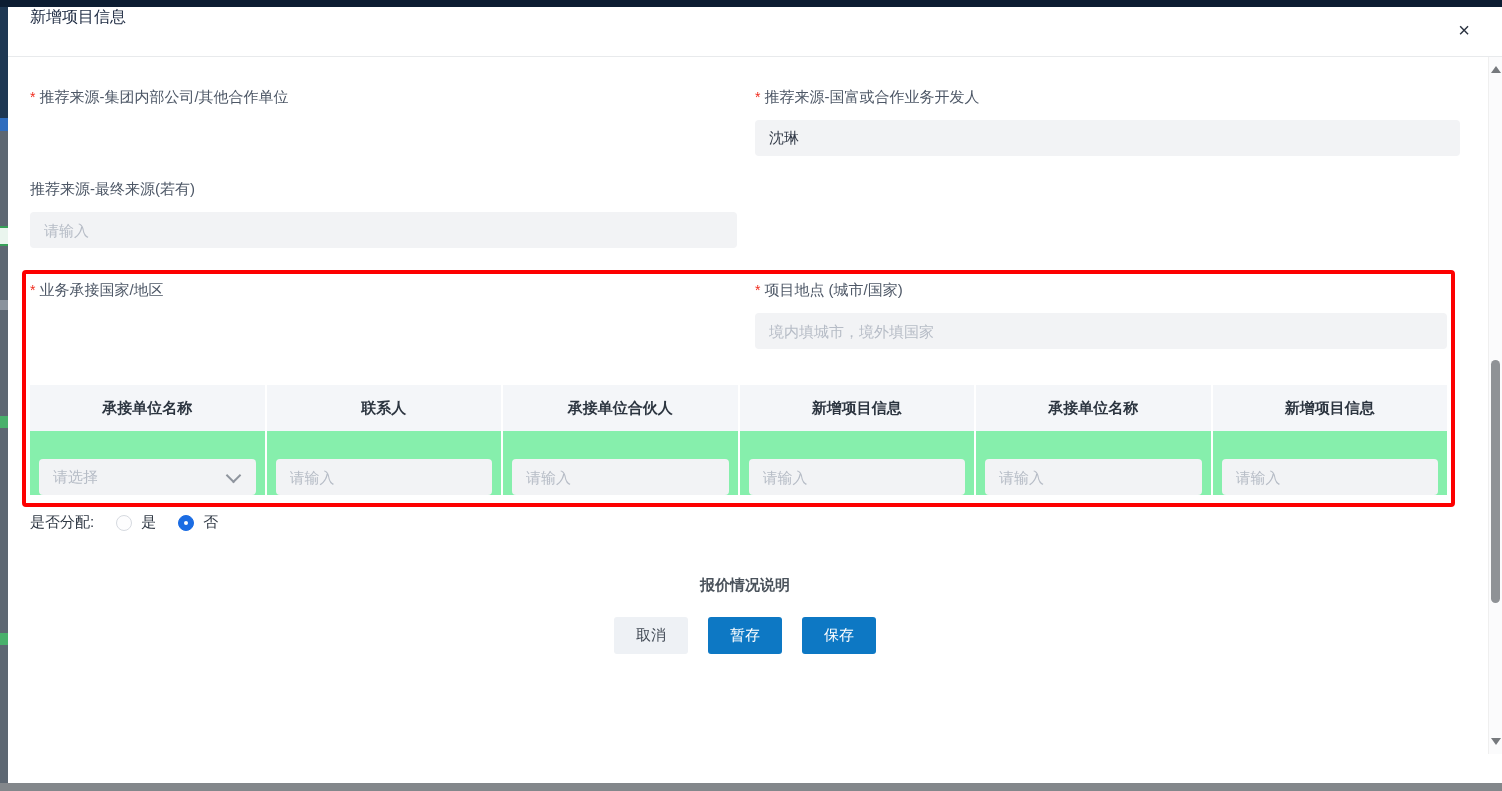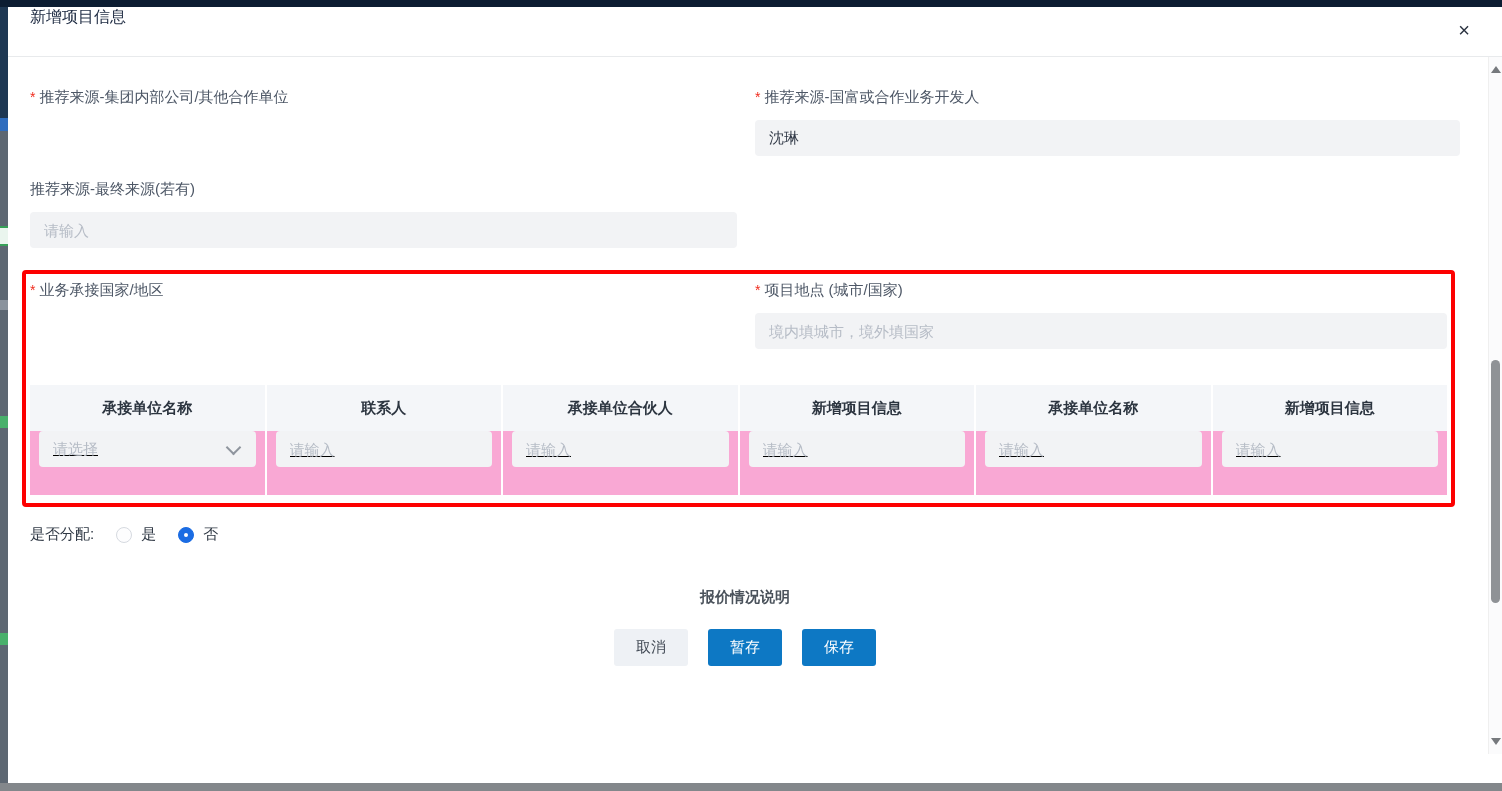--- a/index.html
+++ b/index.html
@@ -38,24 +38,24 @@
   .select .ph{color:#b6bcc6;}
   .select .val{color:#2e3644;}
   .chev{width:9px;height:9px;border-right:2px solid #8f959e;border-bottom:2px solid #8f959e;transform:rotate(45deg);margin:-4px 3px 0 0;flex:none;}
   .row-top{margin-top:30px;}
   .row-2{margin-top:23px;width:707px;}
   
   .red-box{margin-top:22px;margin-left:-8px;width:1433px;border:4px solid #fd0000;border-radius:4px;padding:6px 4px 8px 4px;box-sizing:border-box;}
   
   .ctable{margin-top:36px;display:grid;grid-template-columns:repeat(6,1fr);column-gap:2px;width:100%;}
   .th{height:46px;background:#f4f6f9;display:flex;align-items:center;justify-content:center;font-weight:bold;font-size:15px;color:#2c3540;}
-  .td{height:64px;display:flex;align-items:flex-start;padding:0 9px;box-sizing:border-box;background:#f9a8d4;text-decoration:underline;}
+  .td{height:64px;display:flex;align-items:flex-end;padding:0 9px;box-sizing:border-box;background:#86efac;}
   .td .control{width:100%;margin-top:0;}
   
-  .radio-row{margin-top:18px;display:flex;align-items:center;font-size:15px;color:#2f3844;}
+  .radio-row{margin-top:6px;display:flex;align-items:center;font-size:15px;color:#2f3844;}
   .radio-opt{display:flex;align-items:center;gap:9px;margin-left:22px;cursor:pointer;}
   .dot{width:16px;height:16px;border-radius:50%;border:1px solid #d6dae0;background:#fdfdfe;box-sizing:border-box;flex:none;position:relative;}
   .dot.sel{background:#1b6ce3;border-color:#1b6ce3;}
   .dot.sel::after{content:"";position:absolute;left:5px;top:5px;width:4px;height:4px;border-radius:50%;background:#fff;}
   
   .remark-label{margin-top:44px;font-weight:bold;font-size:15px;color:#4a525b;text-align:center;}
   .remark-area{margin-top:12px;width:1430px;height:78px;border:1px solid #d6d9dd;border-radius:4px;padding:10px 14px;font-size:15px;color:#2e3644;resize:none;box-sizing:border-box;outline:none;font-family:inherit;background:#fff;display:block;}
   
   .footer{margin-top:22px;width:1430px;display:flex;justify-content:center;gap:20px;}
   .btn{height:37px;border:none;border-radius:3px;font-size:15px;cursor:pointer;padding:0 22px;font-family:Liberation Sans, sans-serif;}

